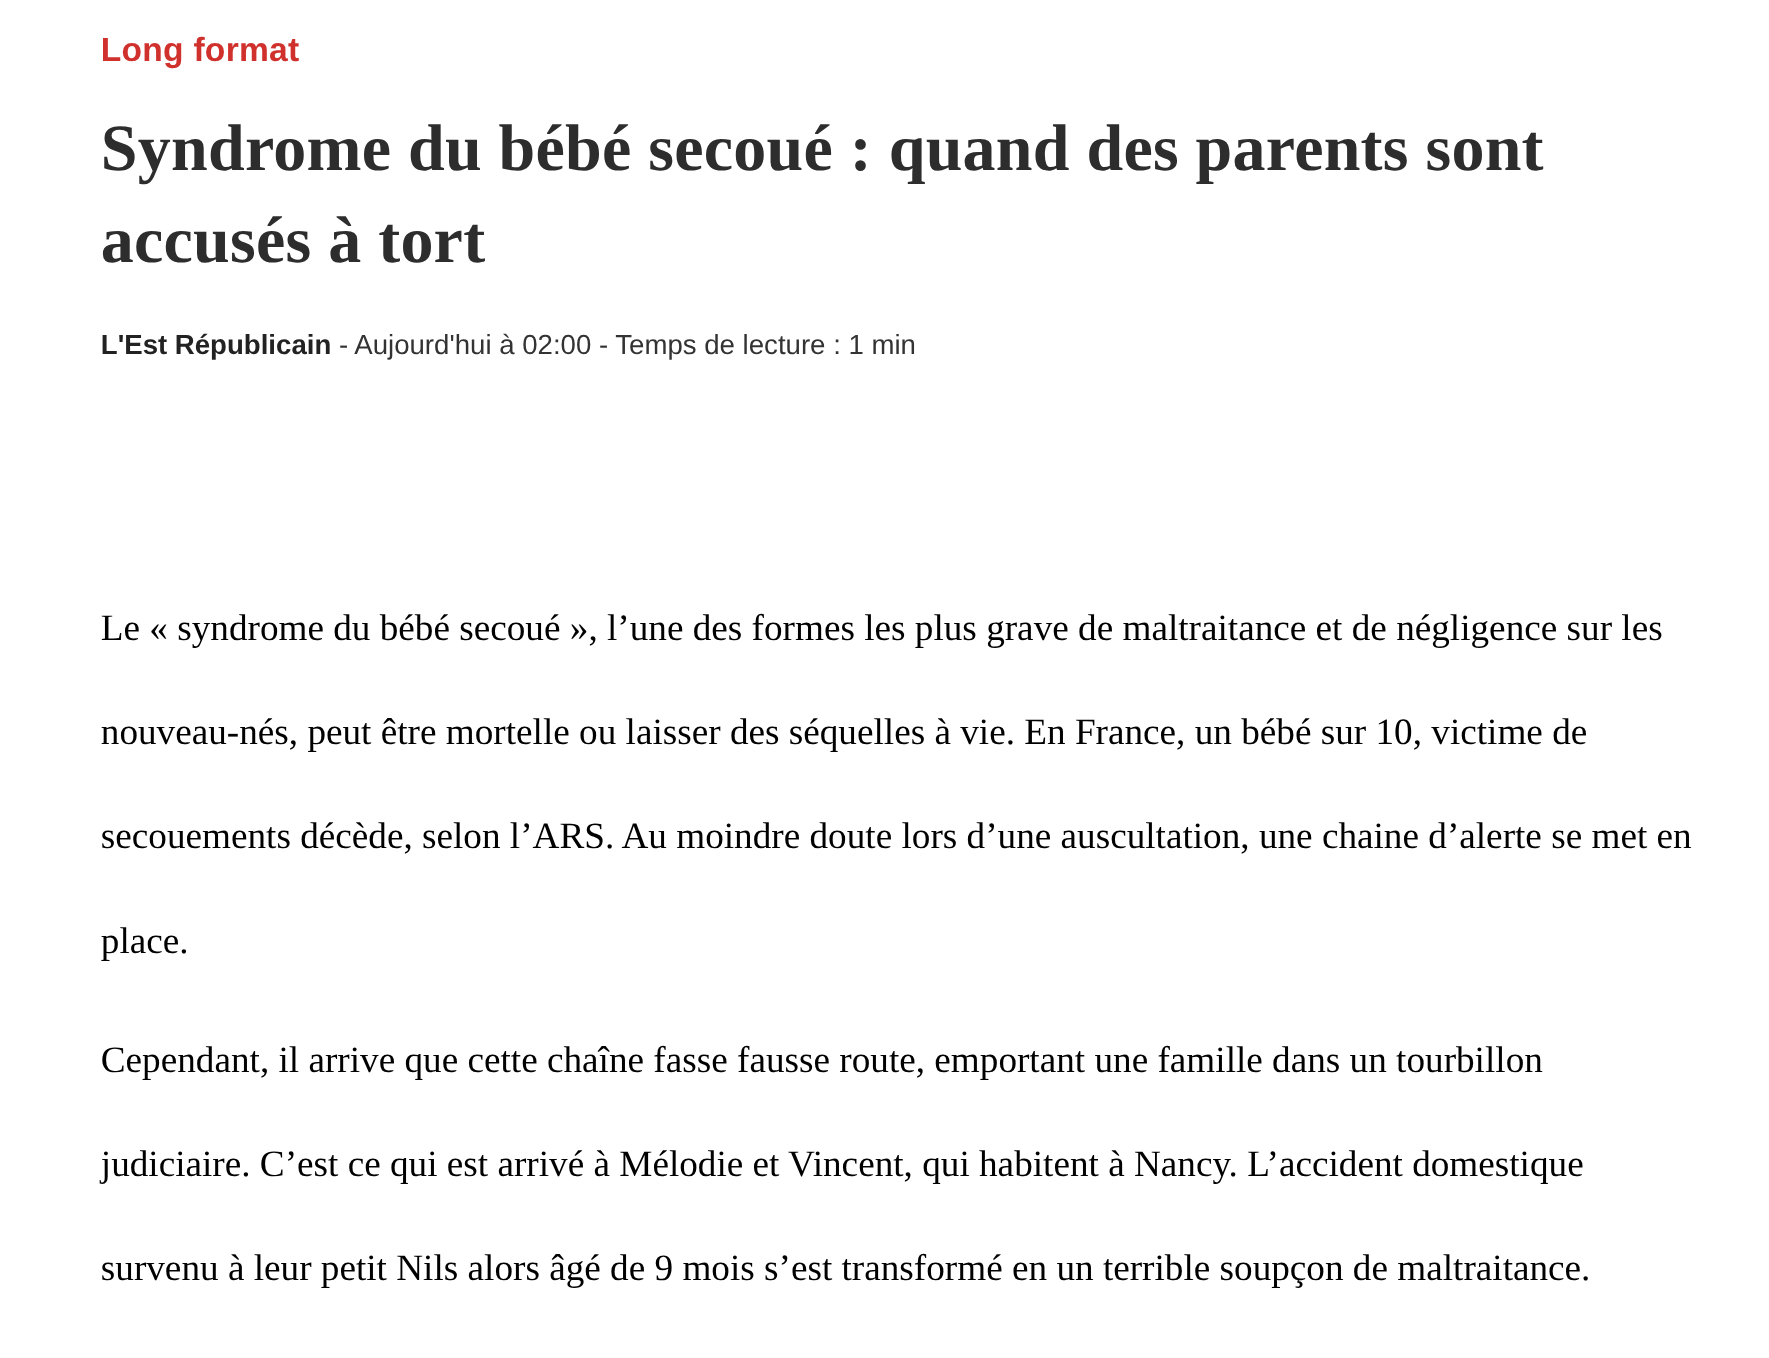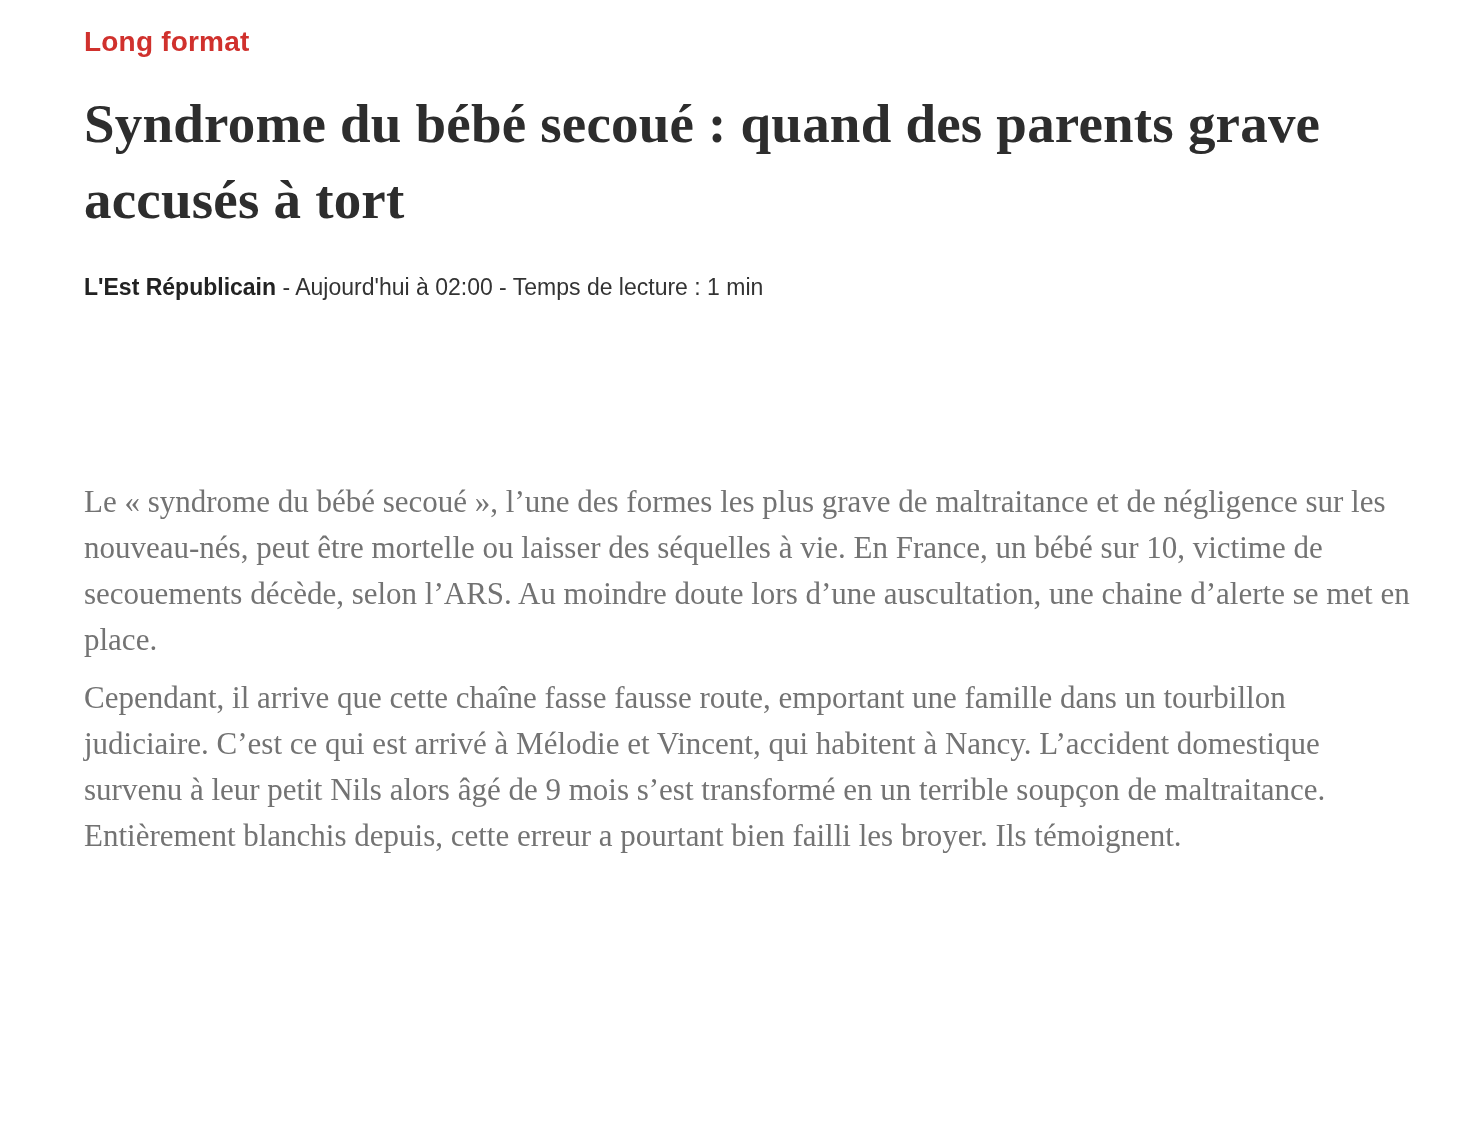--- a/index.html
+++ b/index.html
@@ -42,33 +42,33 @@
     font-weight: 700;
     color: #222222;
   }
   .body-copy {
     margin-top: 178px;
     max-width: 1355px;
   }
   .body-copy p {
     font-family: "Liberation Serif", "DejaVu Serif", serif;
     font-size: 31px;
-    line-height: 46px;
-    color: #737373;
+    line-height: 87px;
+    color: #000000;
     margin-bottom: 12px;
   }
 </style>
 </head>
 <body>
 
 <article class="article">
 
   <a class="kicker">Long format</a>
 
-  <h1 class="headline">Syndrome du bébé secoué : quand des parents grave accusés à tort</h1>
+  <h1 class="headline">Syndrome du bébé secoué : quand des parents sont accusés à tort</h1>
 
   <div class="byline">
     <span class="source">L'Est Républicain</span>
     <span class="meta">- Aujourd'hui à 02:00 - Temps de lecture : 1 min</span>
   </div>
 
   <div class="body-copy">
     <p>Le « syndrome du bébé secoué », l’une des formes les plus grave de maltraitance et de négligence sur les nouveau-nés, peut être mortelle ou laisser des séquelles à vie. En France, un bébé sur 10, victime de secouements décède, selon l’ARS. Au moindre doute lors d’une auscultation, une chaine d’alerte se met en place.</p>
     <p>Cependant, il arrive que cette chaîne fasse fausse route, emportant une famille dans un tourbillon judiciaire. C’est ce qui est arrivé à Mélodie et Vincent, qui habitent à Nancy. L’accident domestique survenu à leur petit Nils alors âgé de 9 mois s’est transformé en un terrible soupçon de maltraitance. Entièrement blanchis depuis, cette erreur a pourtant bien failli les broyer. Ils témoignent.</p>
   </div>

